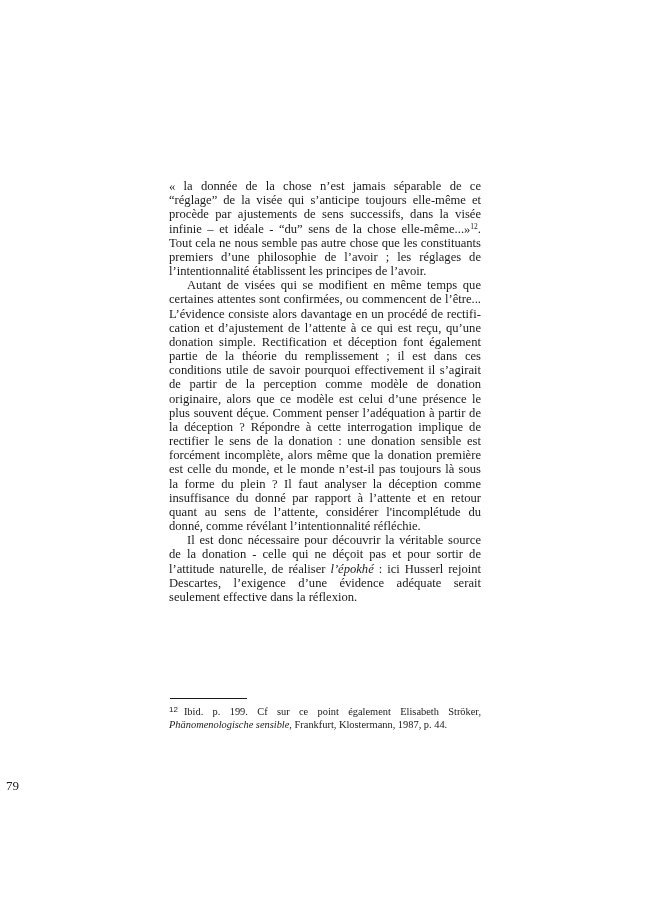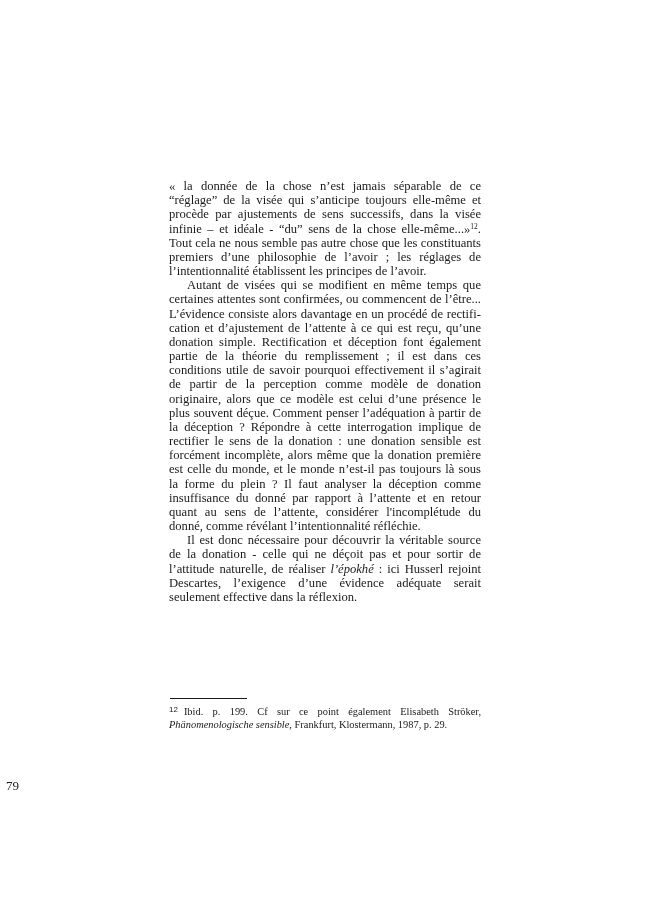--- a/index.html
+++ b/index.html
@@ -90,18 +90,18 @@
       <span>Autant de visées qui se modifient en même temps que certaines attentes sont confirmées, ou commencent de l’être... L’évidence consiste alors davantage en un procédé de rectifi-cation et d’ajustement de l’attente à ce qui est reçu, qu’une donation simple. Rectification et déception font également partie de la théorie du remplissement ; il est dans ces conditions utile de savoir pourquoi effectivement il s’agirait de partir de la perception comme modèle de donation originaire, alors que ce modèle est celui d’une présence le plus souvent déçue. Comment penser l’adéquation à partir de la déception ? Répondre à cette interrogation implique de rectifier le sens de la donation : une donation sensible est forcément incomplète, alors même que la donation première est celle du monde, et le monde n’est-il pas toujours là sous la forme du plein ? Il faut analyser la déception comme insuffisance du donné par rapport à l’attente et en retour quant au sens de l’attente, considérer l'incomplétude du donné, comme révélant l’intentionnalité réfléchie.</span>
     </p>
     <p class="indent">
       <span>Il est donc nécessaire pour découvrir la véritable source de la donation - celle qui ne déçoit pas et pour sortir de l’attitude naturelle, de réaliser </span><em>l’épokhé</em><span> : ici Husserl rejoint Descartes, l’exigence d’une évidence adéquate serait seulement effective dans la réflexion.</span>
     </p>
   </div>
 
   <div class="footnote-rule"></div>
 
   <div class="footnote">
-    <span class="fnmark">12</span><span>Ibid. p. 199. Cf sur ce point également Elisabeth Ströker, </span><em>Phänomenologische sensible</em><span>, Frankfurt, Klostermann, 1987, p. 29.</span>
+    <span class="fnmark">12</span><span>Ibid. p. 199. Cf sur ce point également Elisabeth Ströker, </span><em>Phänomenologische sensible</em><span>, Frankfurt, Klostermann, 1987, p. 44.</span>
   </div>
 
   <div class="page-number">79</div>
 
 </div>
 
 </body></html>

